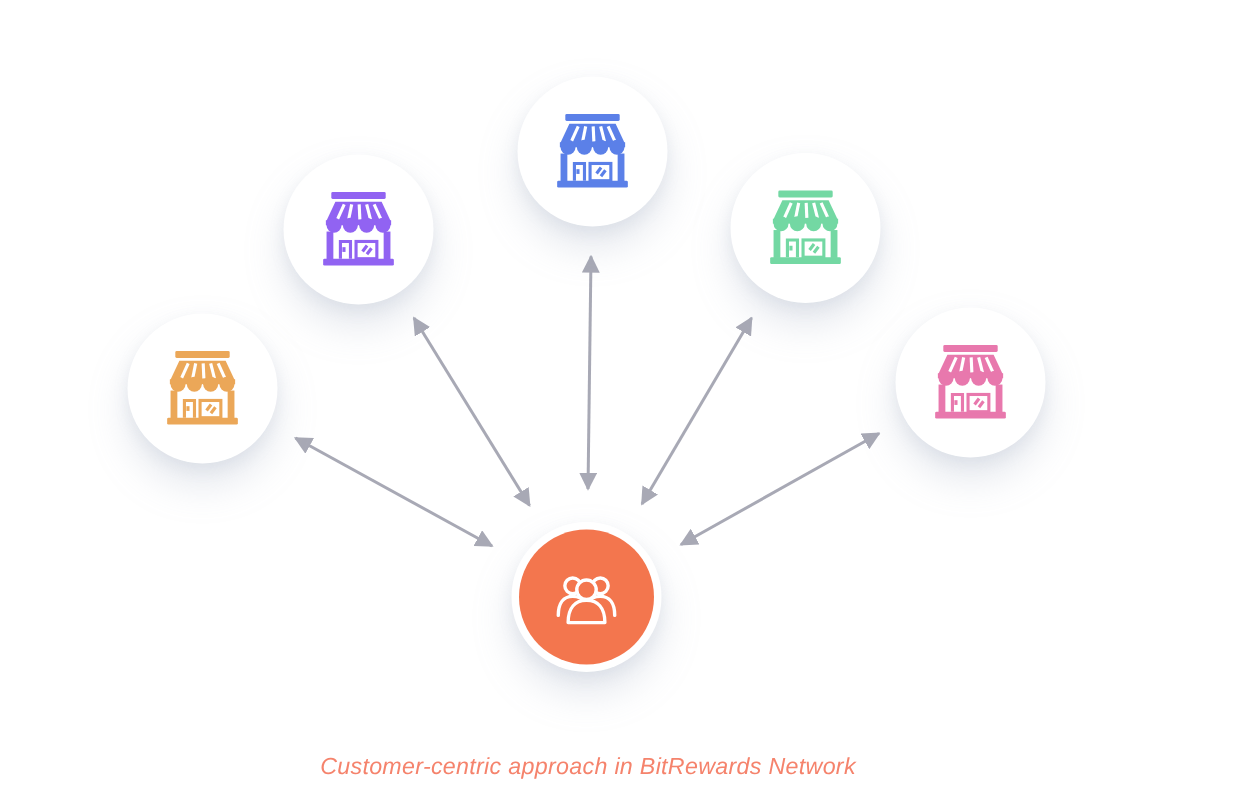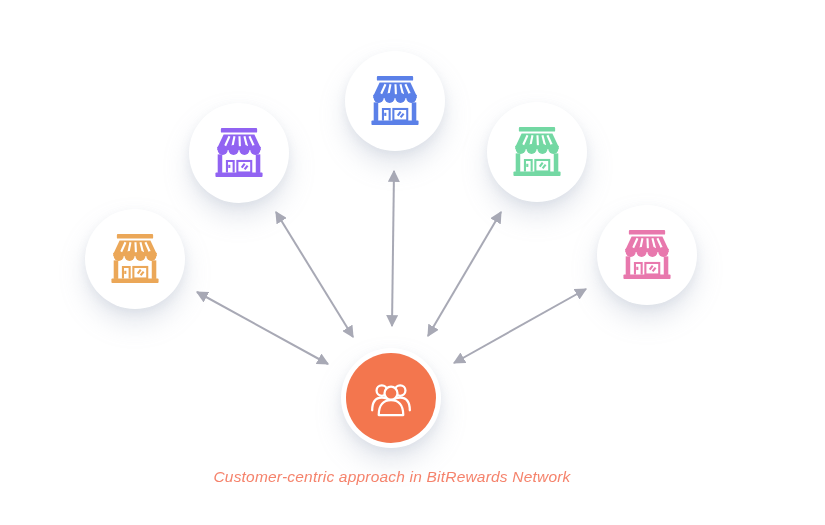--- a/index.html
+++ b/index.html
@@ -26,21 +26,21 @@
   .s3{left:345px;top:51px;}
   .s4{left:487px;top:102px;}
   .s5{left:597px;top:205px;}
   .center-node{left:341px;top:348px;}
   .center-inner{
     width:90px;height:90px;border-radius:50%;
     display:flex;align-items:center;justify-content:center;
   }
   .caption{
     position:absolute;
-    left:0;top:468px;width:784px;
+    left:0;top:503px;width:784px;
     text-align:center;
     font-style:italic;
     font-size:15.5px;
     letter-spacing:0.2px;
   }
 </style>
 </head>
 <body>
 
 <div class="canvas">

